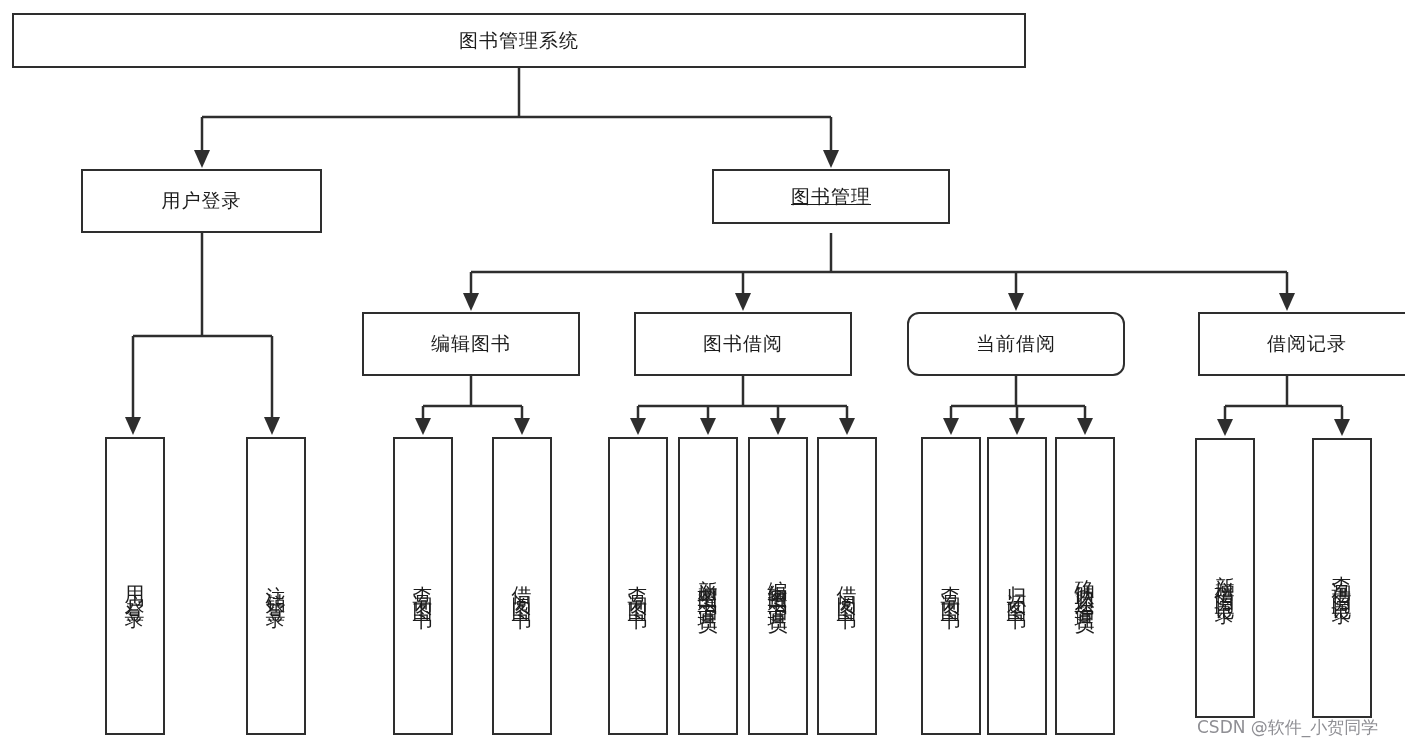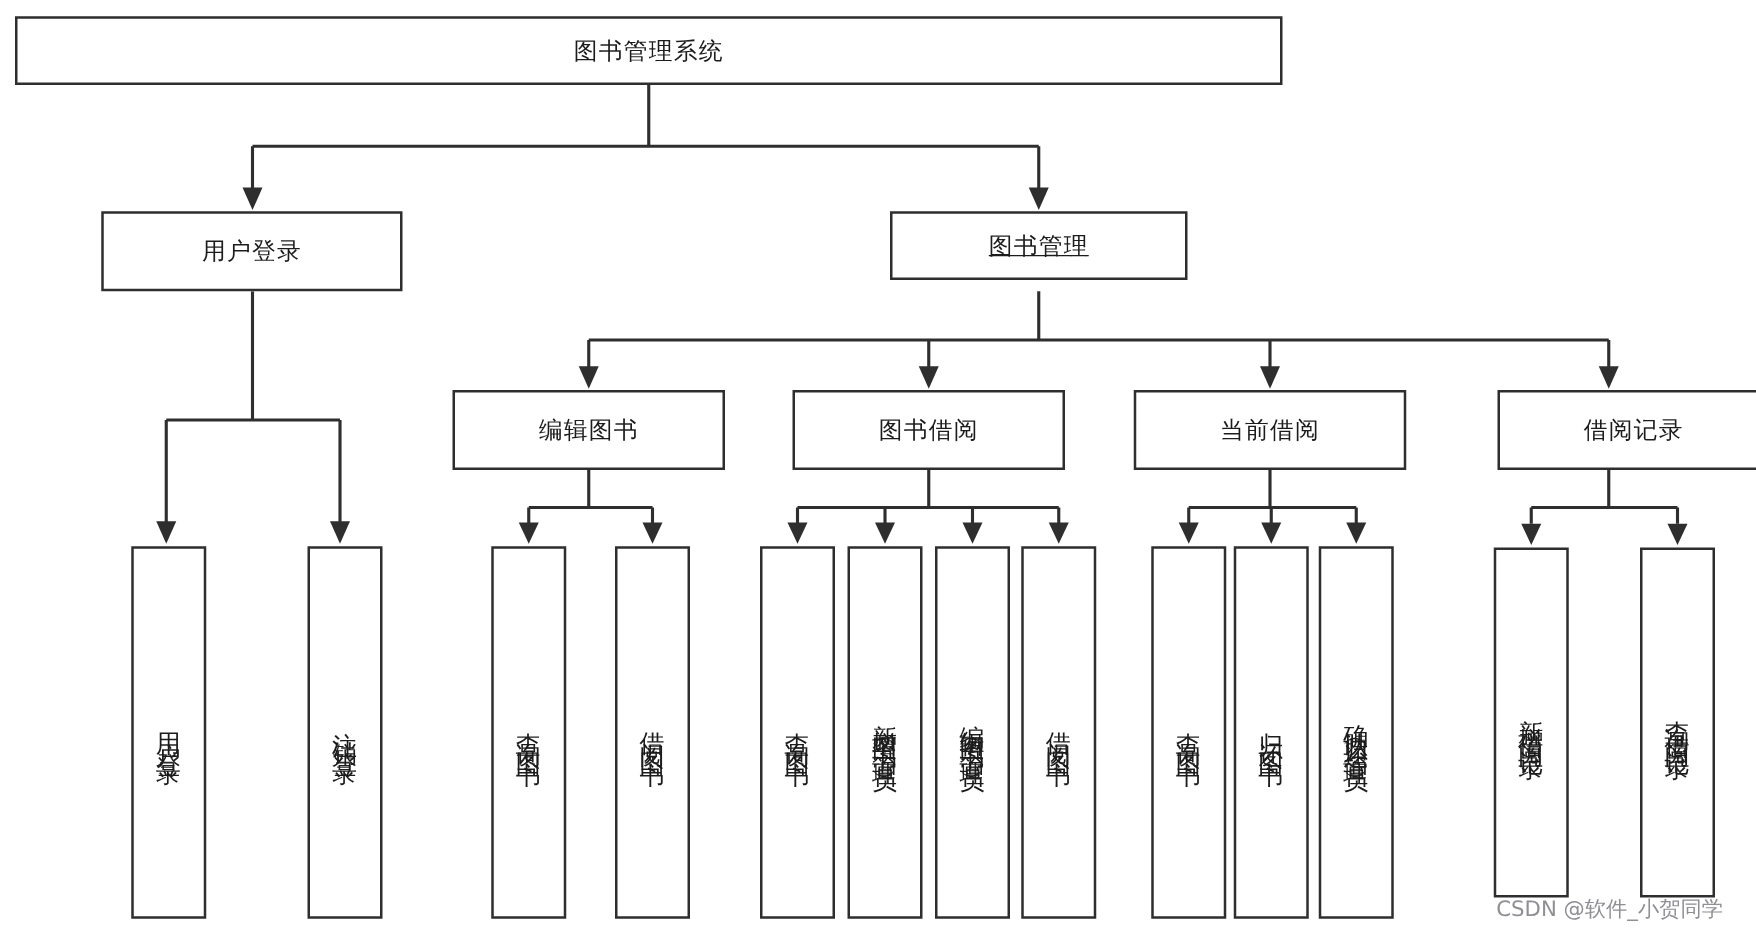--- a/index.html
+++ b/index.html
@@ -133,21 +133,21 @@
 <div class="hbox" style="left:712px; top:169px; width:238px; height:55px;text-decoration:underline;">
   <span>图书管理</span>
 </div>
 
 <div class="hbox" style="left:362px; top:312px; width:218px; height:64px;">
   <span>编辑图书</span>
 </div>
 <div class="hbox" style="left:634px; top:312px; width:218px; height:64px;">
   <span>图书借阅</span>
 </div>
-<div class="hbox" style="left:907px; top:312px; width:218px; height:64px;">
+<div class="hbox" style="left:907px; top:312px; width:218px; height:64px;border-radius:12px;">
   <span>当前借阅</span>
 </div>
 <div class="hbox" style="left:1178px; top:312px; width:218px; height:64px;margin-left:20px;">
   <span>借阅记录</span>
 </div>
 
 <div class="vbox" style="left:105px; top:437px; width:60px; height:298px;">
   <span class="vtext">用户登录</span>
 </div>
 <div class="vbox" style="left:246px; top:437px; width:60px; height:298px;">

